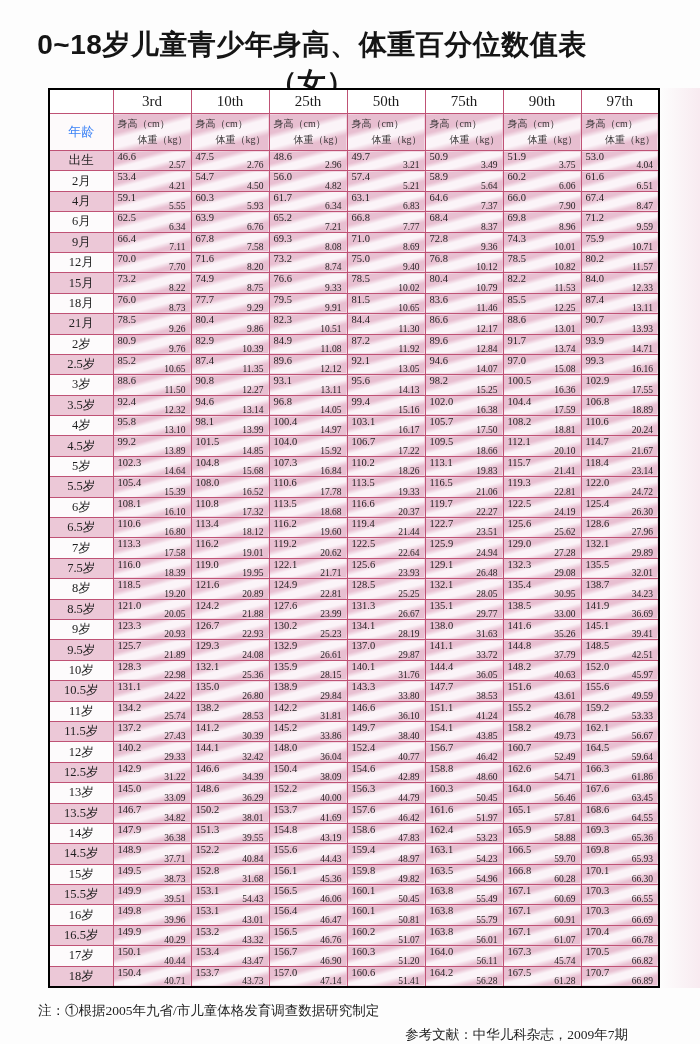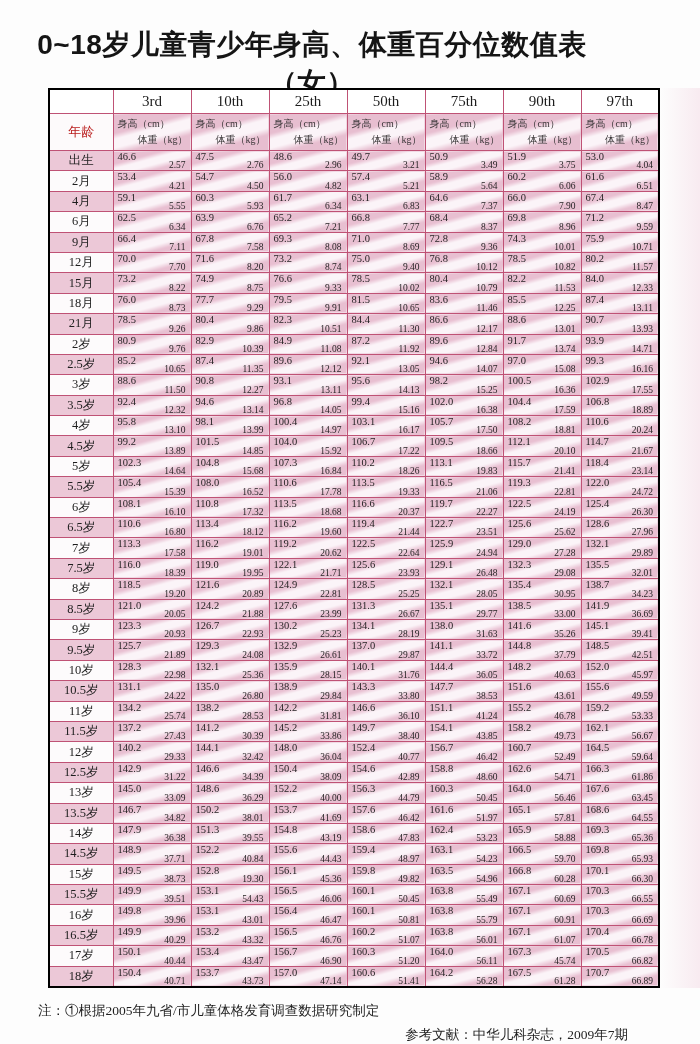--- a/index.html
+++ b/index.html
@@ -27,21 +27,21 @@
     border:1px solid #bf5275; padding:0; margin:0;
   }
   
   th.pct-h, th.corner {
     height:23px; background:#ffffff;
     font-weight:normal; font-size:15px; color:#1c1c1c;
     font-family:"Liberation Serif", serif;
   }
   
   th.age-h {
-    background:#fdfafb; font-size:13px; font-weight:normal; color:#b91c1c;
+    background:#fdfafb; font-size:13px; font-weight:normal; color:#3b82f6;
   }
   td.sub {
     height:36px; position:relative;
     background:linear-gradient(165deg,#e7bed0 0%,#e7bed0 34%,#fbf4f8 44%,#fbf4f8 60%,#e7bed0 72%);
   }
   td.sub .sub-h { position:absolute; top:3px; left:4px; font-size:10px; color:#3a3638; }
   td.sub .sub-w { position:absolute; bottom:3px; right:3px; font-size:10px; color:#3a3638; }
   
   th.age { font-size:12.5px; font-weight:normal; color:#1e1e1e; }
   th.age.pink  { background:#ecc8d7; }
@@ -1213,21 +1213,21 @@
         </td>
       </tr>
       <tr>
         <th class="age white">15岁</th>
         <td class="cell">
           <span class="hv">149.5</span>
           <span class="wv">38.73</span>
         </td>
         <td class="cell">
           <span class="hv">152.8</span>
-          <span class="wv">19.30</span>
+          <span class="wv">31.68</span>
         </td>
         <td class="cell">
           <span class="hv">156.1</span>
           <span class="wv">45.36</span>
         </td>
         <td class="cell">
           <span class="hv">159.8</span>
           <span class="wv">49.82</span>
         </td>
         <td class="cell">

